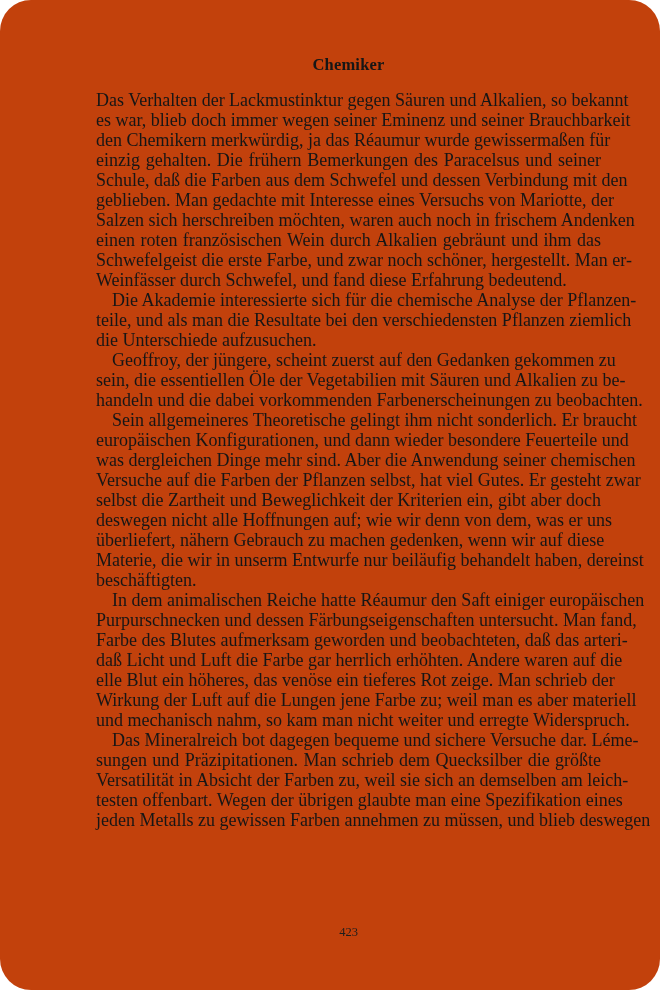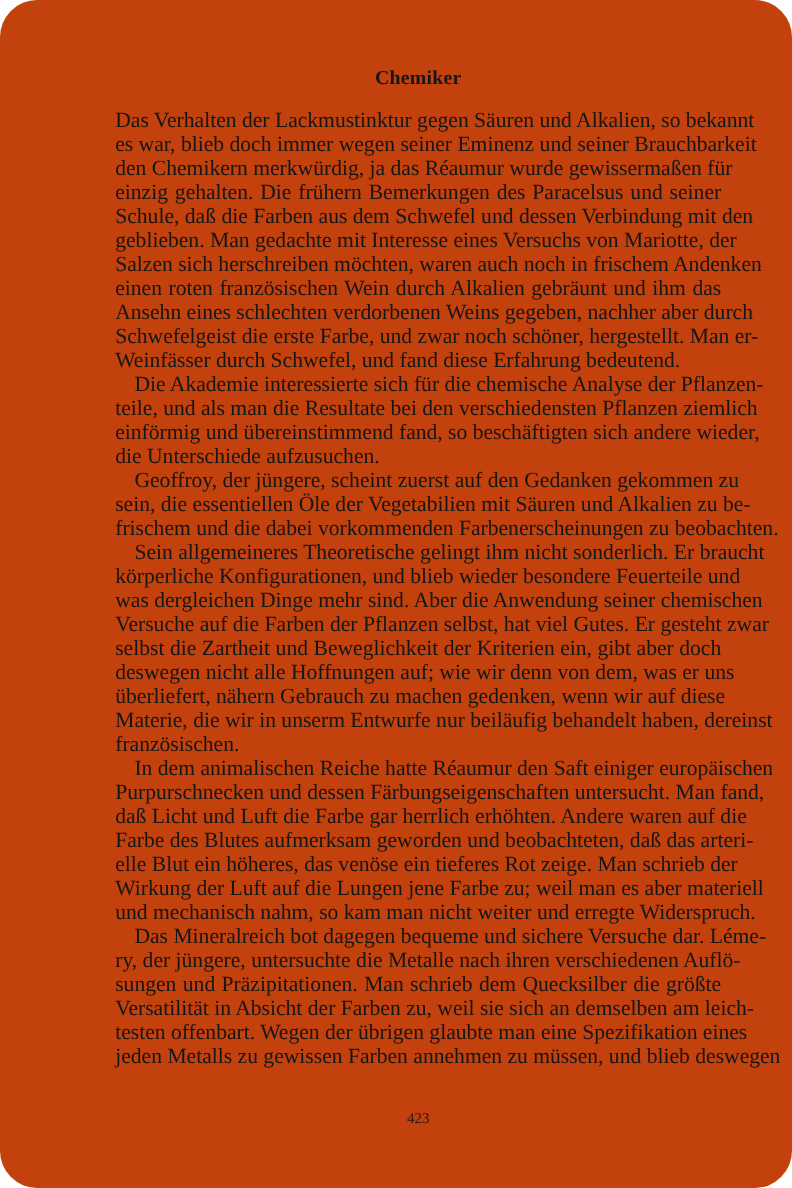--- a/index.html
+++ b/index.html
@@ -71,58 +71,55 @@
   <div class="body-text" id="body-text">
       <div class="paragraph">
         <div class="line">Das Verhalten der Lackmustinktur gegen Säuren und Alkalien, so bekannt</div>
         <div class="line">es war, blieb doch immer wegen seiner Eminenz und seiner Brauchbarkeit</div>
         <div class="line">den Chemikern merkwürdig, ja das Réaumur wurde gewissermaßen für</div>
         <div class="line">einzig gehalten. Die frühern Bemerkungen des Paracelsus und seiner</div>
         <div class="line">Schule, daß die Farben aus dem Schwefel und dessen Verbindung mit den</div>
         <div class="line">geblieben. Man gedachte mit Interesse eines Versuchs von Mariotte, der</div>
         <div class="line">Salzen sich herschreiben möchten, waren auch noch in frischem Andenken</div>
         <div class="line">einen roten französischen Wein durch Alkalien gebräunt und ihm das</div>
-        <div class="line">Ansehn eines schlechten verdorbenen Weins gegeben, nachher aber durch</div>
         <div class="line">Schwefelgeist die erste Farbe, und zwar noch schöner, hergestellt. Man er-</div>
         <div class="line last">Weinfässer durch Schwefel, und fand diese Erfahrung bedeutend.</div>
       </div>
       <div class="paragraph">
         <div class="line indent">Die Akademie interessierte sich für die chemische Analyse der Pflanzen-</div>
         <div class="line">teile, und als man die Resultate bei den verschiedensten Pflanzen ziemlich</div>
-        <div class="line">einförmig und übereinstimmend fand, so beschäftigten sich andere wieder,</div>
         <div class="line last">die Unterschiede aufzusuchen.</div>
       </div>
       <div class="paragraph">
         <div class="line indent">Geoffroy, der jüngere, scheint zuerst auf den Gedanken gekommen zu</div>
         <div class="line">sein, die essentiellen Öle der Vegetabilien mit Säuren und Alkalien zu be-</div>
-        <div class="line last">frischem und die dabei vorkommenden Farbenerscheinungen zu beobachten.</div>
+        <div class="line last">handeln und die dabei vorkommenden Farbenerscheinungen zu beobachten.</div>
       </div>
       <div class="paragraph">
         <div class="line indent">Sein allgemeineres Theoretische gelingt ihm nicht sonderlich. Er braucht</div>
-        <div class="line">körperliche Konfigurationen, und blieb wieder besondere Feuerteile und</div>
+        <div class="line">europäischen Konfigurationen, und dann wieder besondere Feuerteile und</div>
         <div class="line">was dergleichen Dinge mehr sind. Aber die Anwendung seiner chemischen</div>
         <div class="line">Versuche auf die Farben der Pflanzen selbst, hat viel Gutes. Er gesteht zwar</div>
         <div class="line">selbst die Zartheit und Beweglichkeit der Kriterien ein, gibt aber doch</div>
         <div class="line">deswegen nicht alle Hoffnungen auf; wie wir denn von dem, was er uns</div>
         <div class="line">überliefert, nähern Gebrauch zu machen gedenken, wenn wir auf diese</div>
         <div class="line">Materie, die wir in unserm Entwurfe nur beiläufig behandelt haben, dereinst</div>
-        <div class="line last">französischen.</div>
+        <div class="line last">beschäftigten.</div>
       </div>
       <div class="paragraph">
         <div class="line indent">In dem animalischen Reiche hatte Réaumur den Saft einiger europäischen</div>
         <div class="line">Purpurschnecken und dessen Färbungseigenschaften untersucht. Man fand,</div>
+        <div class="line">Farbe des Blutes aufmerksam geworden und beobachteten, daß das arteri-</div>
         <div class="line">daß Licht und Luft die Farbe gar herrlich erhöhten. Andere waren auf die</div>
-        <div class="line">Farbe des Blutes aufmerksam geworden und beobachteten, daß das arteri-</div>
         <div class="line">elle Blut ein höheres, das venöse ein tieferes Rot zeige. Man schrieb der</div>
         <div class="line">Wirkung der Luft auf die Lungen jene Farbe zu; weil man es aber materiell</div>
         <div class="line last">und mechanisch nahm, so kam man nicht weiter und erregte Widerspruch.</div>
       </div>
       <div class="paragraph">
         <div class="line indent">Das Mineralreich bot dagegen bequeme und sichere Versuche dar. Léme-</div>
-        <div class="line">ry, der jüngere, untersuchte die Metalle nach ihren verschiedenen Auflö-</div>
         <div class="line">sungen und Präzipitationen. Man schrieb dem Quecksilber die größte</div>
         <div class="line">Versatilität in Absicht der Farben zu, weil sie sich an demselben am leich-</div>
         <div class="line">testen offenbart. Wegen der übrigen glaubte man eine Spezifikation eines</div>
         <div class="line last">jeden Metalls zu gewissen Farben annehmen zu müssen, und blieb deswegen</div>
       </div>
     </div>
   <div class="page-number">423</div>
 </div>
 
 </body></html>

